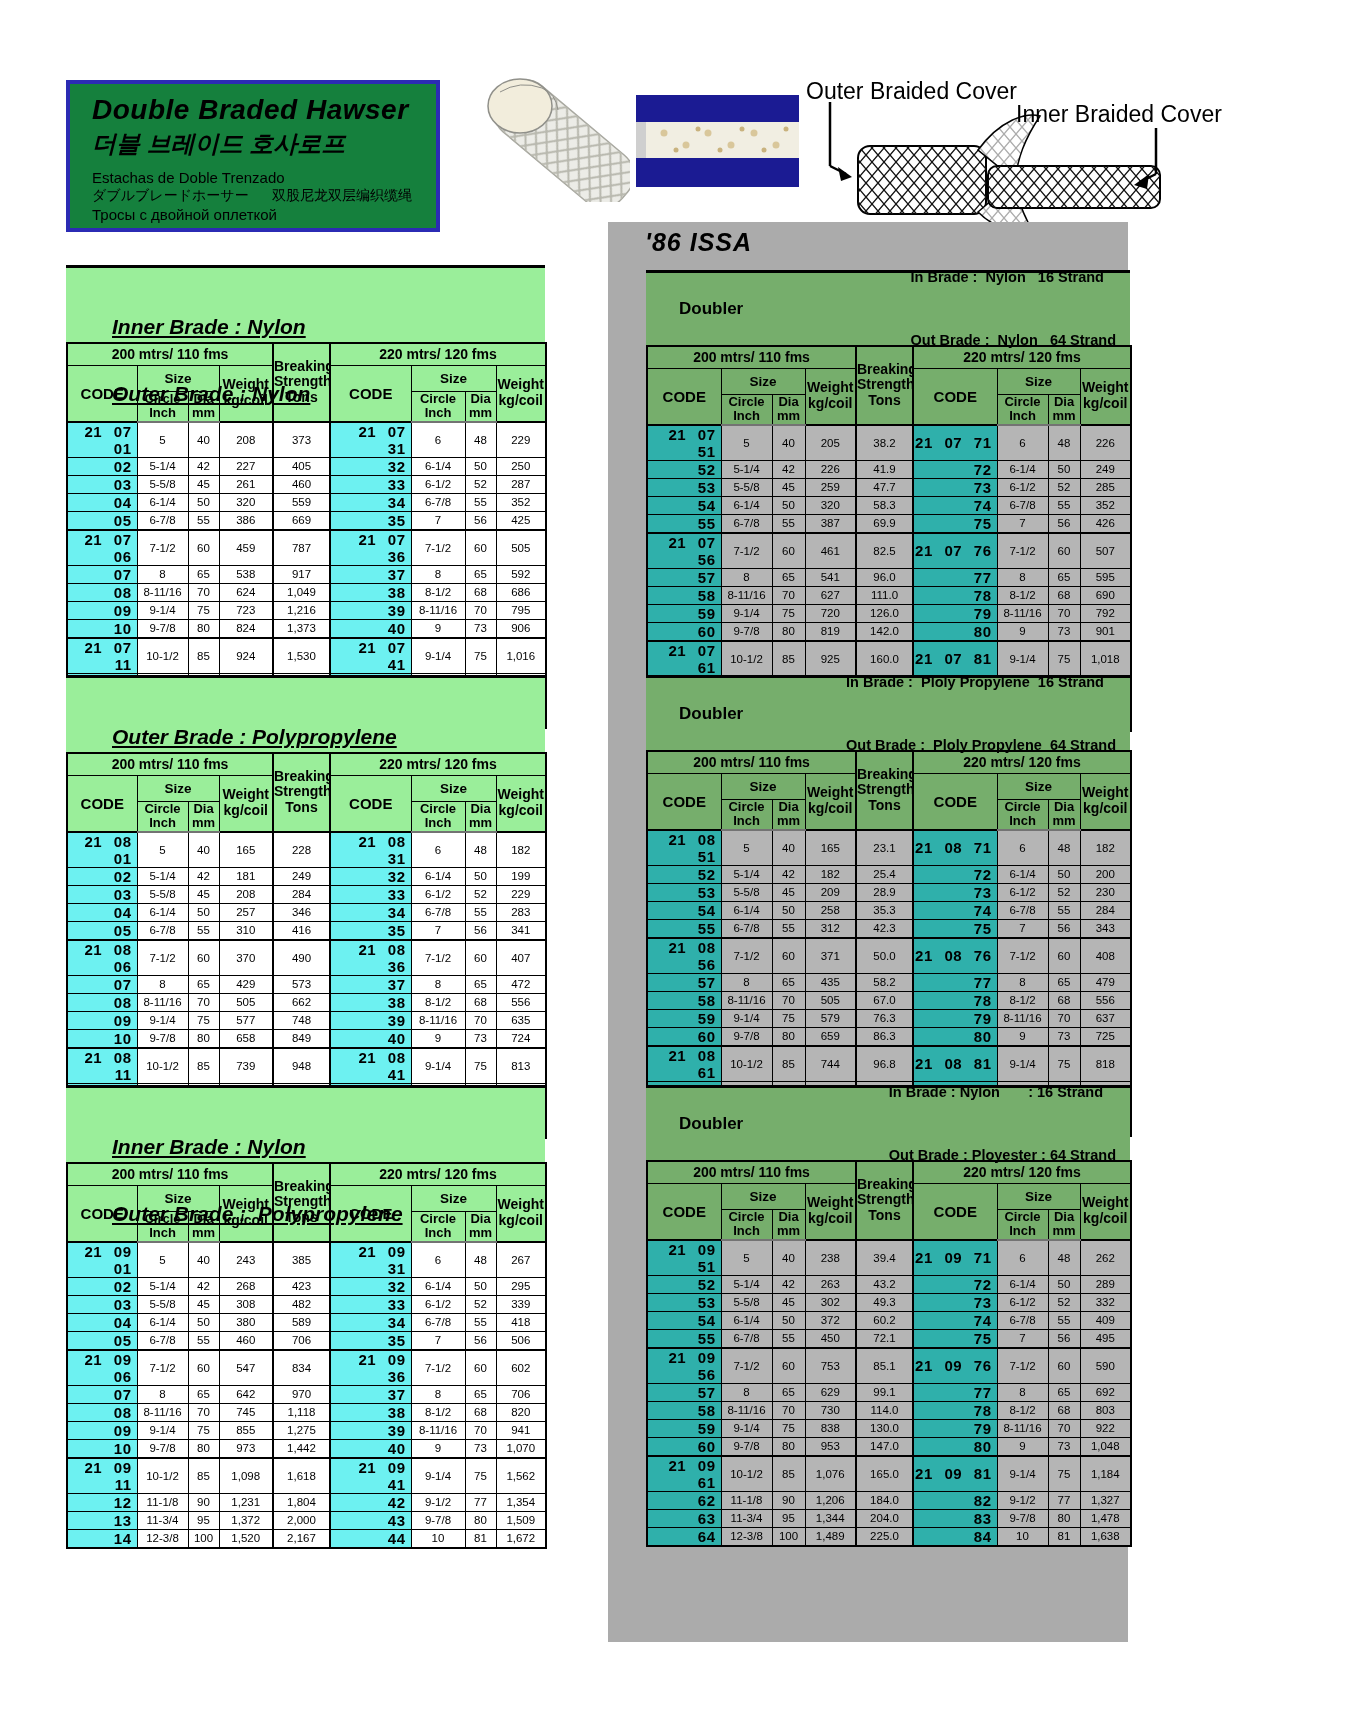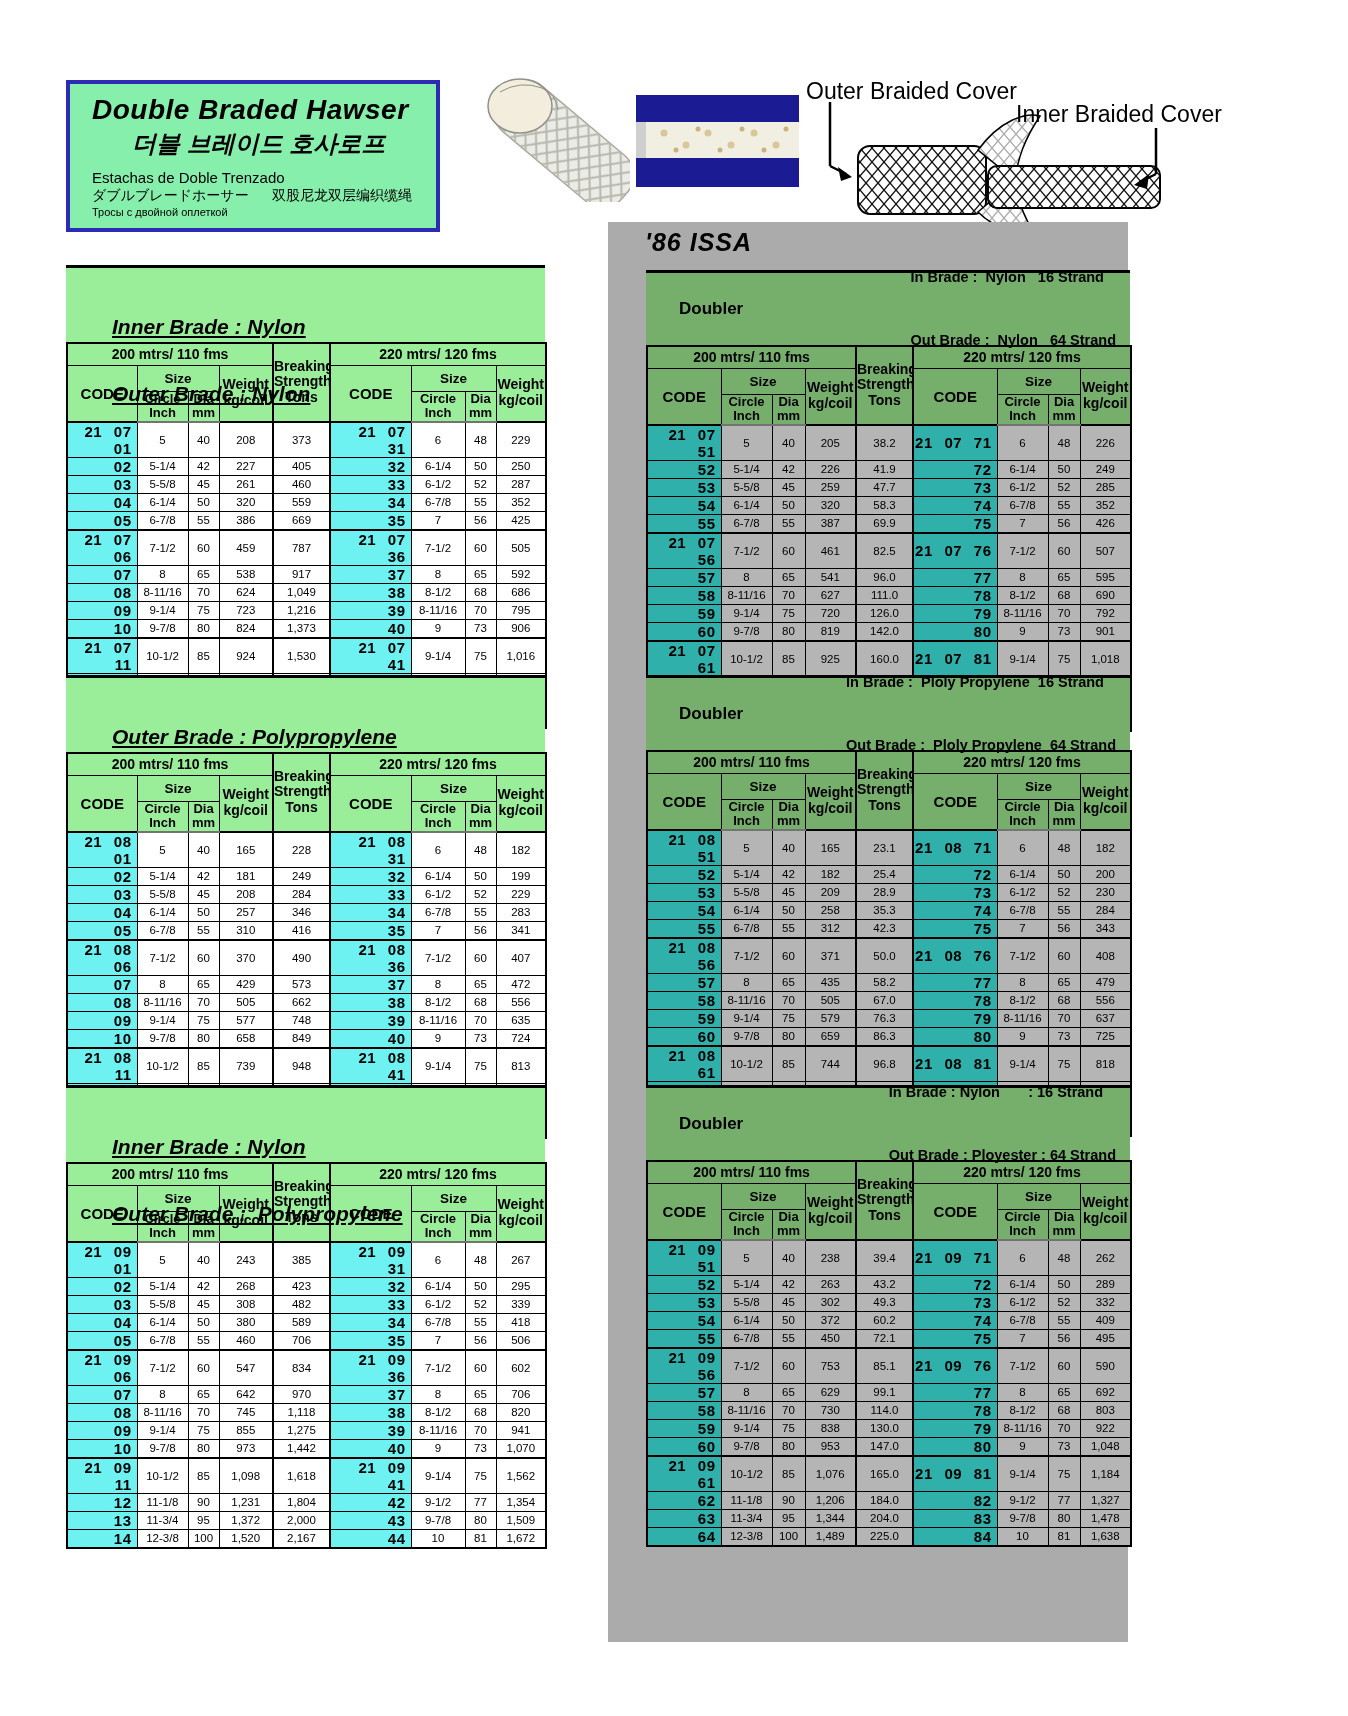--- a/index.html
+++ b/index.html
@@ -1,26 +1,26 @@
 <!DOCTYPE html>
 <html><head>
 <meta charset="utf-8">
 <style>
   * { margin:0; padding:0; box-sizing:border-box; }
   body { font-family:"Liberation Sans", sans-serif; background:#fff; color:#000; }
   .page { position:relative; width:1348px; height:1716px; background:#fff; overflow:hidden; }
 
   
   .title-box { position:absolute; left:66px; top:80px; width:374px; height:152px;
-    background:#86efac; border:4px solid #2b2bb4; padding:10px 0 0 22px; }
+    background:#15803d; border:4px solid #2b2bb4; padding:10px 0 0 22px; }
   .title-en { font-style:italic; font-weight:bold; font-size:28px; letter-spacing:0.5px; }
-  .title-ko { font-style:italic; font-weight:bold; font-size:24px; margin-top:2px;margin-left:40px; }
+  .title-ko { font-style:italic; font-weight:bold; font-size:24px; margin-top:2px; }
   .sub-es { font-size:15px; margin-top:9px; }
   .sub-jz { font-size:14px; margin-top:1px; white-space:pre; }
-  .sub-ru { font-size:11px; margin-top:1px; }
+  .sub-ru { font-size:15px; margin-top:1px; }
 
   
   .photo1 { position:absolute; left:470px; top:62px; width:160px; height:140px; }
   .photo2 { position:absolute; left:636px; top:95px; width:163px; height:92px; }
   .diagram { position:absolute; left:800px; top:78px; width:430px; height:145px; }
   .diag-label { position:absolute; font-weight:normal; font-size:23px; white-space:nowrap; }
   .diag-label.outer { left:6px; top:0; }
   .diag-label.inner { left:216px; top:23px; }
   .diagram svg { position:absolute; left:0; top:0; }
 

